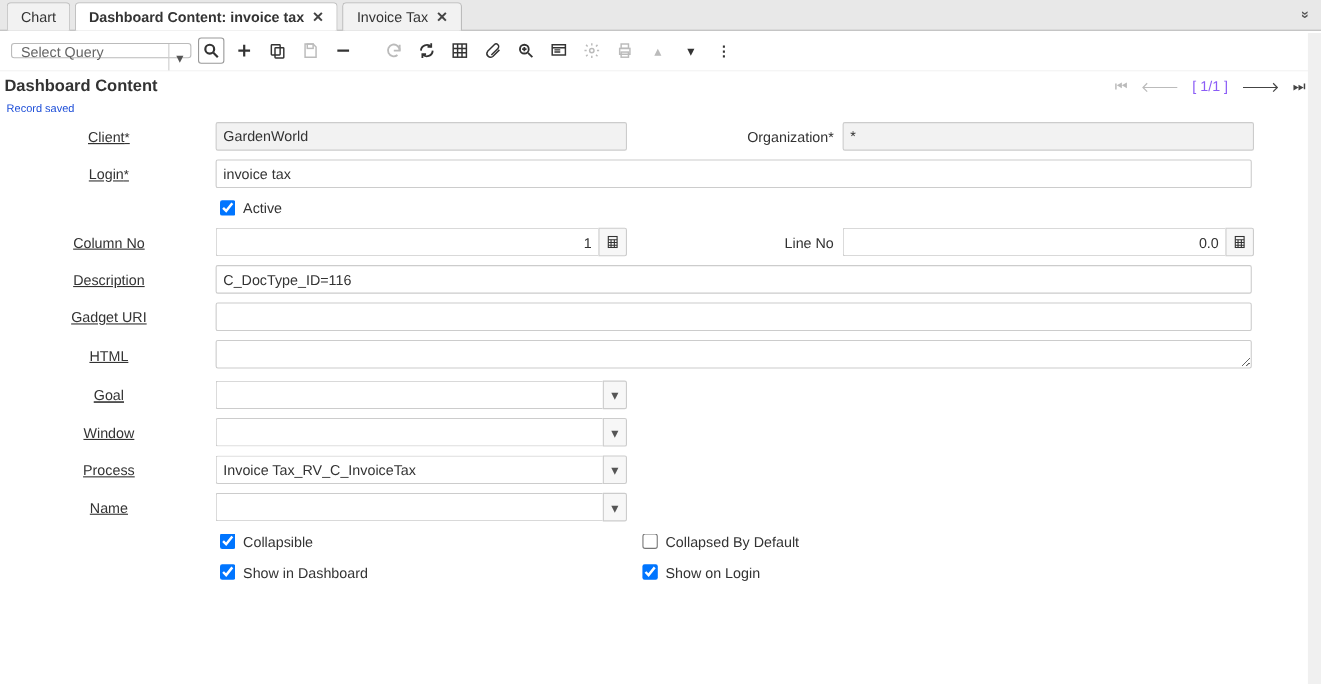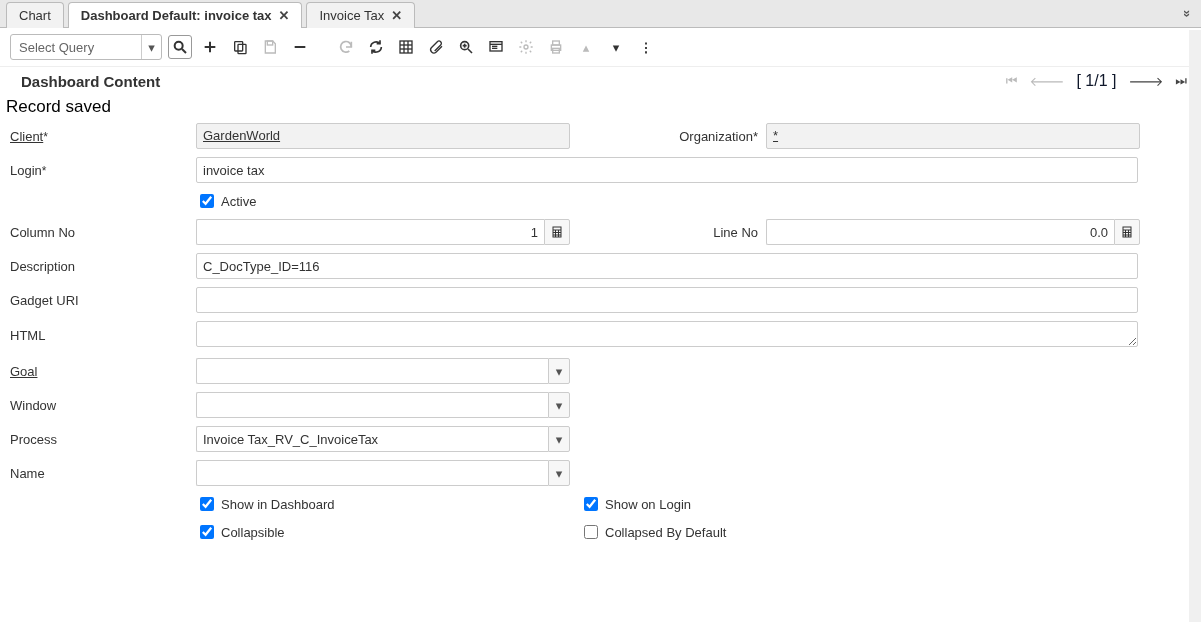--- a/index.html
+++ b/index.html
@@ -59,25 +59,26 @@
   .toolbar-row {
     display: flex;
     align-items: center;
     gap: 6px;
     padding: 6px 10px;
     border-bottom: 1px solid #eee;
     background: #fff;
   }
   .query-select {
     display: flex;
-    align-items: center;
+    align-items: flex-start;
     border: 1px solid #bbb;
     border-radius: 3px;
-    height: 26px;
+    height: 14px;
     background: #fff;
+    gap: 12px;
   }
   .query-select .qs-text {
     padding: 0 8px;
     color: #666;
     min-width: 130px;
   }
   .query-select .qs-btn {
     width: 20px; height: 24px;
     border-left: 1px solid #ccc;
     display: flex; align-items: center; justify-content: center;
@@ -94,45 +95,46 @@
   .tool-btn.disabled { color: #bbb; cursor: default; }
   .tool-btn.boxed {
     border: 1px solid #999;
   }
   .tool-btn svg { display: block; }
 
   .title-row {
     display: flex;
     align-items: center;
     justify-content: space-between;
-    padding: 5px 14px 5px 21px;
+    padding: 5px 14px 5px 4px;
     background: #fff;
   }
   .title-text { font-weight: bold; font-size: 15px; }
   .nav-group { display: flex; align-items: center; gap: 12px; }
   .nav-btn { color: #444; cursor: pointer; }
   .nav-btn.disabled { color: #bbb; cursor: default; }
-  .page-indicator { font-size: 16px; color: #0f172a; }
+  .page-indicator { font-size: 13px; color: #8b5cf6; }
 
   .status-row {
     padding: 2px 6px 6px 6px;
-    color: #000000; font-size: 17px;
+    color: #1d4ed8; font-size: 10px;
   }
 
   .form-area { padding: 0 10px; }
   .form-row {
     display: flex;
     align-items: center;
     margin-bottom: 8px;
   }
   .label {
     width: 186px;
-    text-align: left;
+    text-align: center;
     padding-right: 8px;
     color: #333;
+    text-decoration: underline;
   }
   .label .req { font-size: 12px; }
   .label a { color: #333; text-decoration: underline; }
   .field-half {
     width: 374px;
   }
   .field-full {
     width: 942px;
   }
   .col-gap { width: 196px; text-align: right; padding-right: 8px; }
@@ -148,21 +150,20 @@
     height: 26px;
   }
   textarea { resize: vertical; height: 26px; }
   .readonly-box {
     background: #f2f2f2;
     border: 1px solid #ccc;
     border-radius: 2px;
     padding: 4px 6px;
     height: 26px;
     color: #333;
-    text-decoration: underline;
   }
   .num-wrap {
     display: flex;
     width: 100%;
   }
   .num-wrap .num-input {
     flex: 1;
     text-align: right;
     border: 1px solid #ccc;
     border-right: none;
@@ -209,21 +210,21 @@
   }
 </style>
 </head>
 <body>
 
 <div class="tab-bar">
   <div class="tab">
     <span>Chart</span>
   </div>
   <div class="tab active">
-    <span>Dashboard Default: invoice tax</span>
+    <span>Dashboard Content: invoice tax</span>
     <span class="close-x">✕</span>
   </div>
   <div class="tab">
     <span>Invoice Tax</span>
     <span class="close-x">✕</span>
   </div>
   <span class="collapse-chevrons">»</span>
 </div>
 
 <div class="toolbar-row">
@@ -466,38 +467,38 @@
         <div class="dd">▾</div>
       </div>
     </div>
   </div>
 
   <div class="form-row">
     <div class="label"></div>
     <div style="width:374px">
       <div class="cb-wrap">
         <input type="checkbox" checked="" style="">
-        <span>Show in Dashboard</span>
+        <span>Collapsible</span>
       </div>
     </div>
     <div class="cb-wrap" style="margin-left:10px;">
-      <input type="checkbox" checked="" style="">
-      <span>Show on Login</span>
+      <input type="checkbox" style="">
+      <span>Collapsed By Default</span>
     </div>
   </div>
 
   <div class="form-row">
     <div class="label"></div>
     <div style="width:374px">
       <div class="cb-wrap">
         <input type="checkbox" checked="" style="">
-        <span>Collapsible</span>
+        <span>Show in Dashboard</span>
       </div>
     </div>
     <div class="cb-wrap" style="margin-left:10px;">
-      <input type="checkbox" style="">
-      <span>Collapsed By Default</span>
+      <input type="checkbox" checked="" style="">
+      <span>Show on Login</span>
     </div>
   </div>
 
 </div>
 
 <div class="scrollbar-faux"></div>
 
 </body></html>

